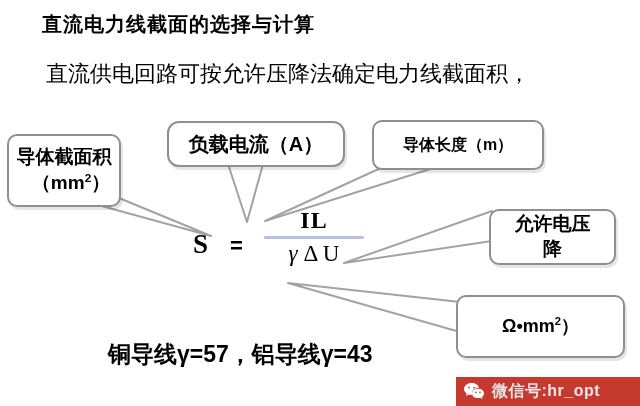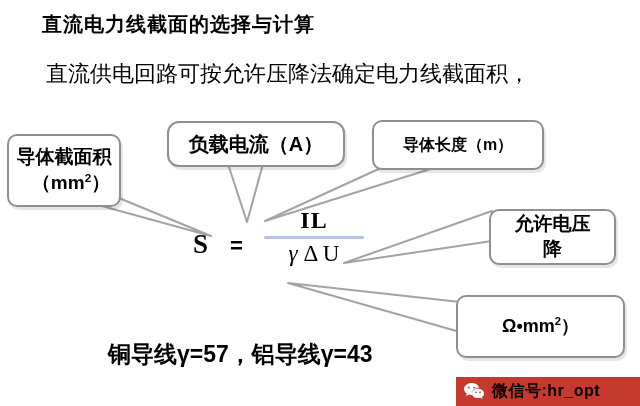--- a/index.html
+++ b/index.html
@@ -69,21 +69,21 @@
     font-family: Liberation Serif, serif;
     font-size: 23px; line-height: 1.15;
   }
   .fraction .den .gamma { font-style: italic; padding-right: 6px; }
   .note {
     position: absolute; left: 108px; top: 339px; z-index: 2;
     font-size: 23px; font-weight: bold;
   }
   .badge {
     position: absolute; left: 456px; top: 377px; width: 184px; height: 29px; z-index: 3;
-    background: #c5392e; color: #000000;
+    background: #c5392e; color: #e5e5e5;
     display: flex; align-items: center;
     padding-left: 7px; box-sizing: border-box; gap: 7px;
     font-size: 16px; font-weight: bold; letter-spacing: 0.5px;
   }
   .badge svg { display: block; }
 </style>
 </head>
 <body>
 
 <div class="stage">

